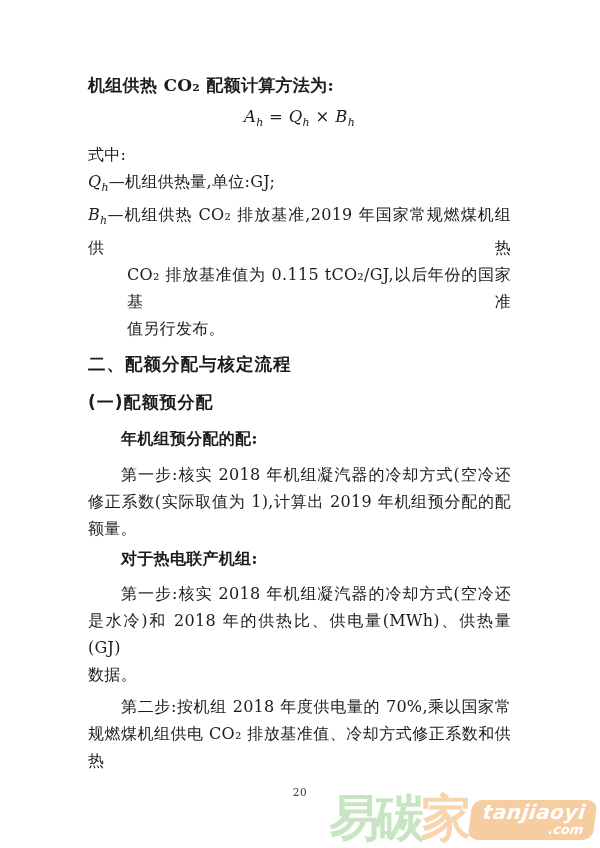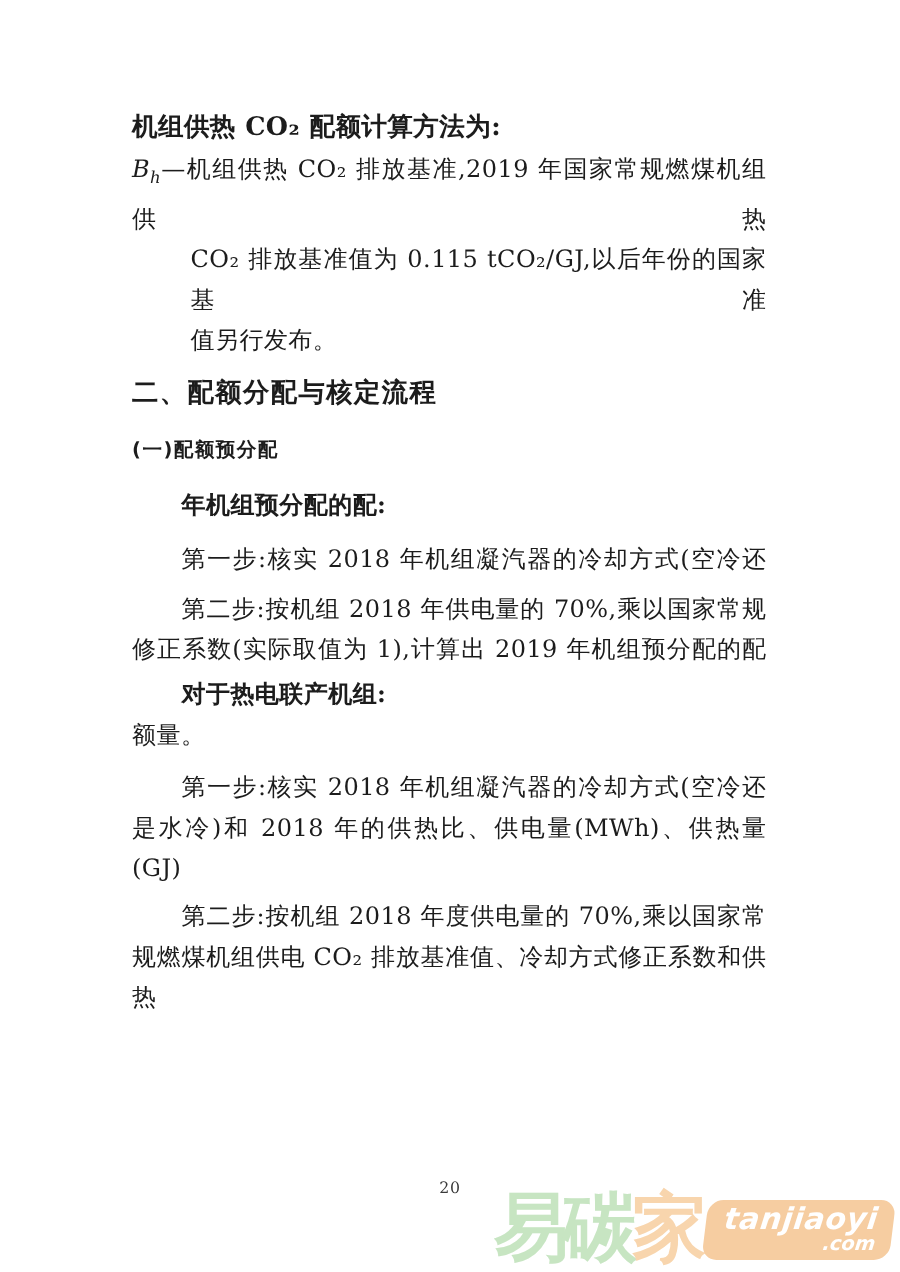--- a/index.html
+++ b/index.html
@@ -14,21 +14,21 @@
   .page { position:absolute; left:0; top:0; width:600px; height:836px; background:#ffffff; }
   .content { position:absolute; left:88px; top:72px; width:423px; }
   .l { font-size:16px; line-height:27px; letter-spacing:0.3px; }
   .jl { text-align:justify; text-align-last:justify; }
   .ind { text-indent:33px; }
   .hang { padding-left:39px; }
   .bold { font-weight:700; }
   .title-line { font-size:17px; font-weight:700; line-height:27px; }
   .h1 { font-size:17.5px; font-weight:700; line-height:28px;
         font-family:"DejaVu Sans","Liberation Sans",sans-serif; letter-spacing:1px; }
-  .h2 { font-size:13px; font-weight:700; line-height:27px;
+  .h2 { font-size:17px; font-weight:700; line-height:27px;
         font-family:"DejaVu Sans","Liberation Sans",sans-serif; letter-spacing:1px; }
   .formula { text-align:center; font-style:italic; font-size:16.5px; line-height:27px;
              font-family:"DejaVu Serif",serif; }
   .sub { font-size:11px; vertical-align:-4px; }
   .sym { font-style:italic; font-family:"DejaVu Serif",serif; }
   .mt2{margin-top:8px}.mt3{margin-top:3px}.mt4{margin-top:4px}.mt5{margin-top:5px}
   .mt6{margin-top:6px}.mt9{margin-top:9px}.mt11{margin-top:11px}
   .page-number { position:absolute; left:0; top:786px; width:600px; text-align:center;
                  font-size:10.5px; color:#3a3a3a; letter-spacing:0.5px; }
   .watermark { position:absolute; right:5px; top:791px; display:flex; align-items:flex-start;
@@ -43,45 +43,56 @@
   .wm-badge .line2 { font-size:13px; line-height:13px; text-align:right; }
 </style>
 </head>
 <body>
 
 <div class="page">
   <div class="content">
 
     <div class="l title-line">机组供热 CO₂ 配额计算方法为:</div>
 
+    <div class="l formula mt4">
+      <span><span>A</span><span class="sub">h</span></span>
+      <span>=</span>
+      <span><span>Q</span><span class="sub">h</span></span>
+      <span>×</span>
+      <span><span>B</span><span class="sub">h</span></span>
+    </div>
 
+    <div class="l mt5">式中:</div>
 
+    <div class="l">
+      <span class="sym"><span>Q</span><span class="sub">h</span></span><span>—机组供热量,单位:GJ;</span>
+    </div>
 
     <div class="l jl">
       <span class="sym"><span>B</span><span class="sub">h</span></span><span>—机组供热 CO₂ 排放基准,2019 年国家常规燃煤机组供热</span>
     </div>
     <div class="l jl hang">CO₂ 排放基准值为 0.115 tCO₂/GJ,以后年份的国家基准</div>
     <div class="l hang">值另行发布。</div>
 
     <div class="h1 mt2">二、配额分配与核定流程</div>
 
     <div class="h2 mt11">(一)配额预分配</div>
 
     <div class="l bold ind mt9">年机组预分配的配:</div>
 
     <div class="l jl ind mt9">第一步:核实 2018 年机组凝汽器的冷却方式(空冷还</div>
 
-    <div class="l jl ind mt6">第二步:按机组 2018 年供电量的 70%,乘以国家常规</div>
     <div class="l jl">修正系数(实际取值为 1),计算出 2019 年机组预分配的配</div>
+    <div class="l">额量。</div>
+
     <div class="l bold ind mt3">对于热电联产机组:</div>
-
-    <div class="l">额量。</div>
 
     <div class="l jl ind mt2">第一步:核实 2018 年机组凝汽器的冷却方式(空冷还</div>
     <div class="l jl">是水冷)和 2018 年的供热比、供电量(MWh)、供热量(GJ)</div>
+    <div class="l">数据。</div>
 
     <div class="l jl ind mt5">第二步:按机组 2018 年度供电量的 70%,乘以国家常</div>
     <div class="l jl">规燃煤机组供电 CO₂ 排放基准值、冷却方式修正系数和供热</div>
 
   </div>
 
   <div class="page-number">20</div>
 
   <div class="watermark">
     <span class="wm-char" style="color:#c7e5c2;">易</span>

